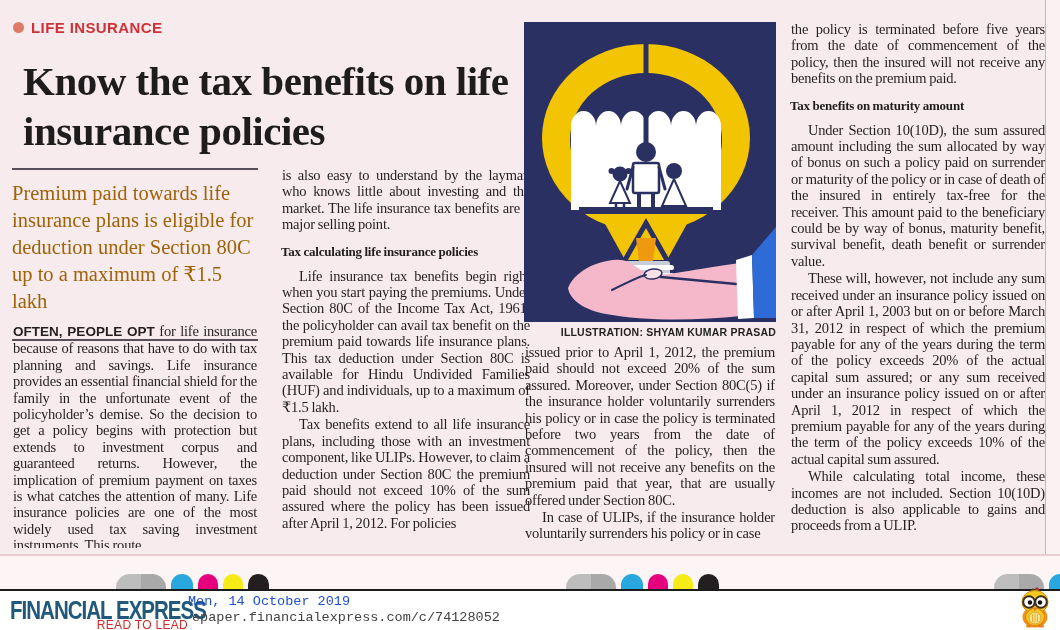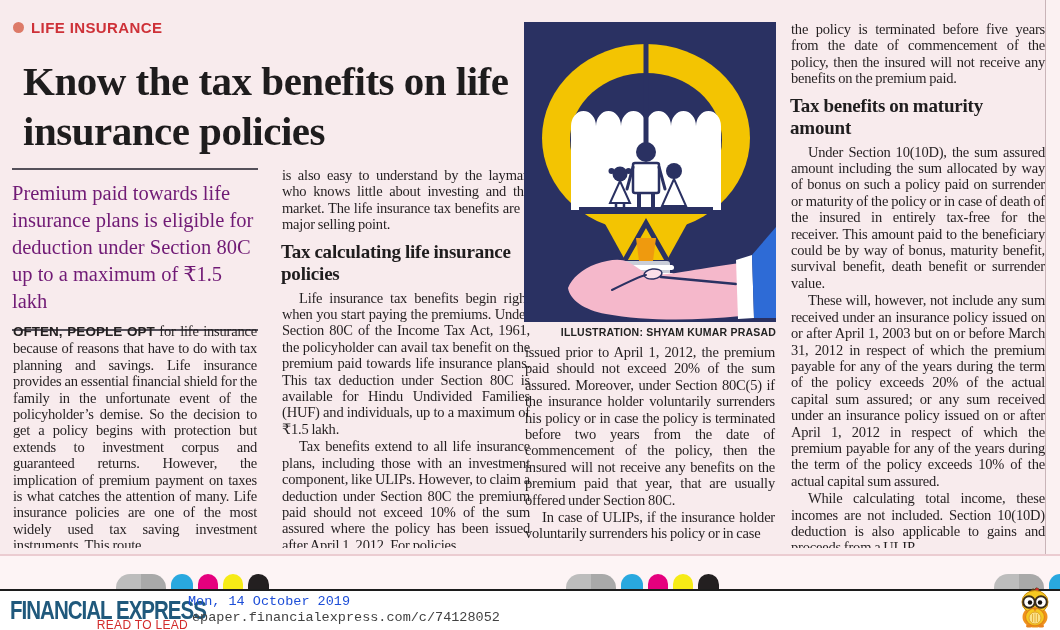--- a/index.html
+++ b/index.html
@@ -19,30 +19,30 @@
     letter-spacing:.4px;color:#ce3138;}
   .kicker-dot{width:11px;height:11px;border-radius:50%;background:#dd7a68;margin-right:7px;}
 
   
   .headline{position:absolute;left:11px;top:44px;width:512px;
     font-size:41px;line-height:50px;font-weight:bold;letter-spacing:-0.5px;color:#1e1c1d;}
 
   
   .standfirst{position:absolute;left:12px;top:168px;width:246px;
     border-top:2px solid #55505a;border-bottom:2px solid #55505a;
-    padding:10px 0 14px 0;
-    font-size:20.5px;line-height:27px;color:#701a75;}
+    padding:10px 0 24px 0;
+    font-size:20.5px;line-height:27px;color:#a16207;}
 
   
   .bodycol{position:absolute;font-size:14.5px;line-height:16.4px;text-align:justify;
     letter-spacing:-0.2px;word-spacing:-0.5px;overflow:hidden;}
   .bodycol p{margin:1px;}
   .bodycol p.indent{text-indent:17px;}
   .lead-in{font-family:"Liberation Sans","DejaVu Sans",sans-serif;font-weight:bold;font-size:13.5px;letter-spacing:0;}
-  .col-h2{font-size:19px;line-height:22px;font-weight:bold;letter-spacing:-0.2px;
+  .col-h2{font-size:13px;line-height:22px;font-weight:bold;letter-spacing:-0.2px;
     margin:8px 0 5px 0;text-align:left;color:#1f1d1e;}
   .col1{left:12px;top:322px;width:246px;height:226px;}
   .col2{left:281px;top:166px;width:250px;height:382px;}
   .col3{left:524px;top:343px;width:252px;height:205px;}
   .col4{left:790px;top:20px;width:256px;height:528px;}
 
   
   .illo{position:absolute;left:524px;top:22px;width:252px;height:300px;}
   .illo-caption{position:absolute;left:524px;top:326px;width:252px;text-align:right;
     font-family:"Liberation Sans","DejaVu Sans",sans-serif;font-weight:bold;font-size:10.5px;

